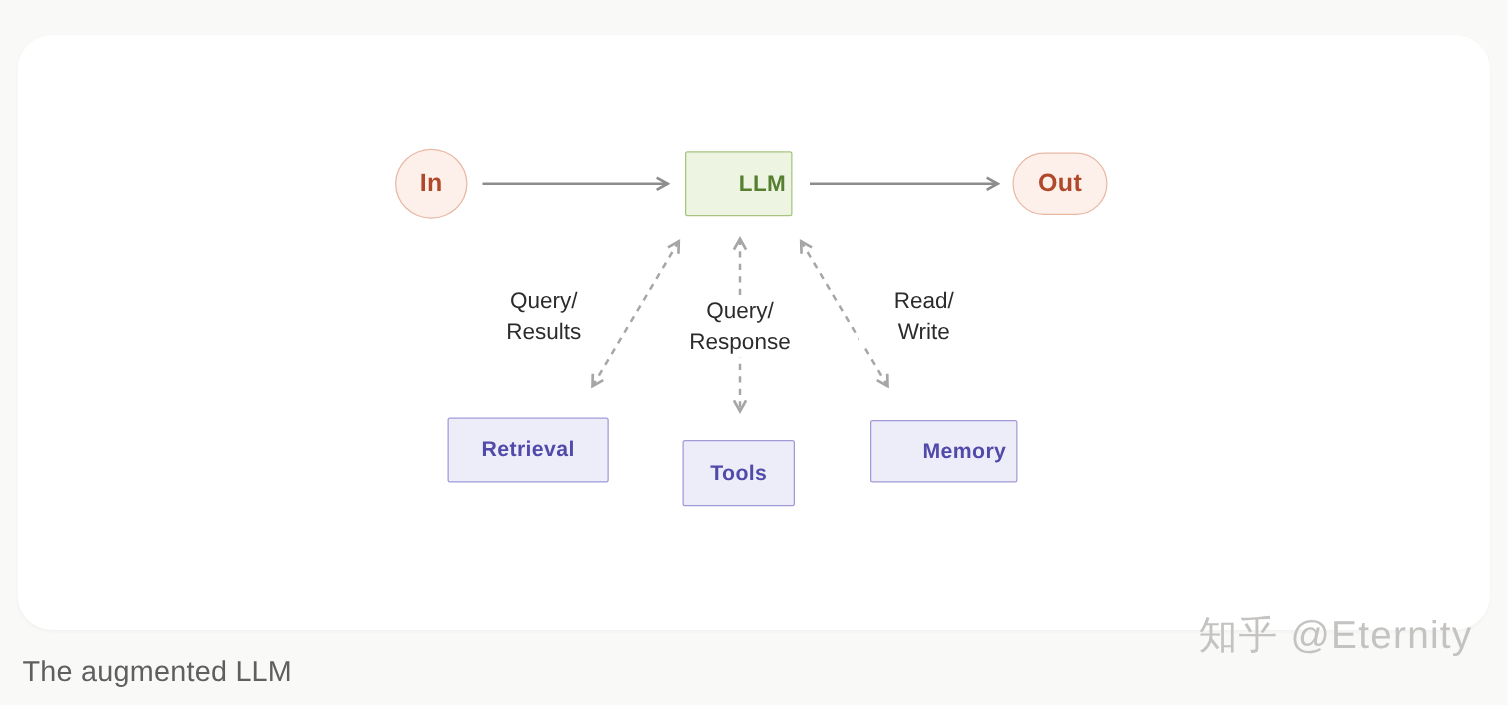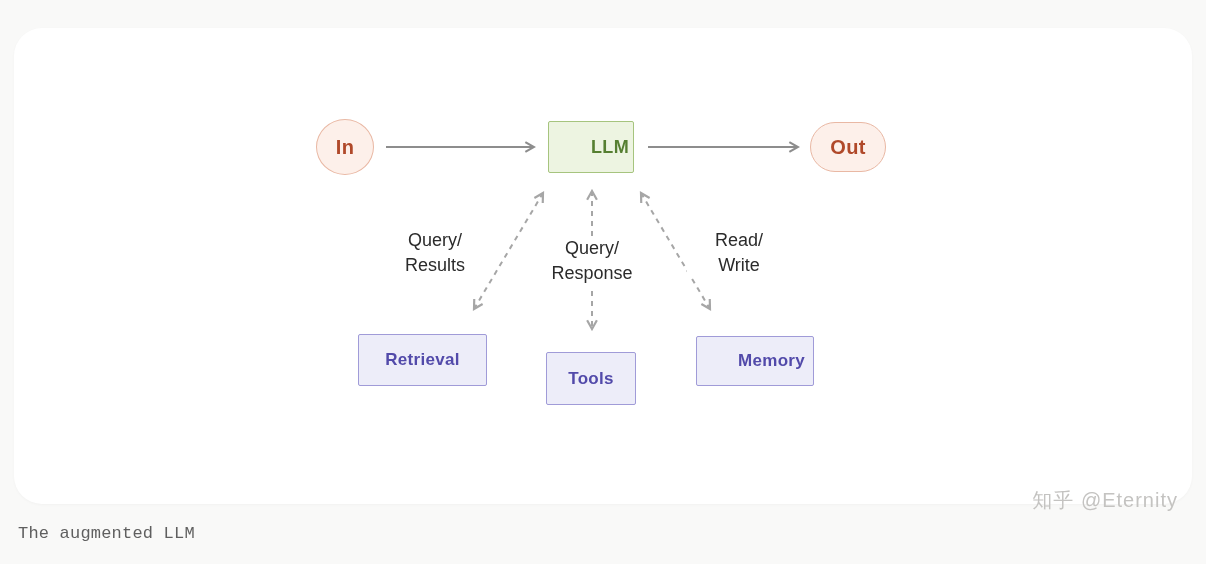--- a/index.html
+++ b/index.html
@@ -66,29 +66,28 @@
     line-height: 25px;
     text-align: center;
     white-space: pre-line;
   }
   .edge-label-query { left: 383px; top: 228px; width: 104px; }
   .edge-label-call { left: 533px; top: 236px; width: 118px; }
   .edge-label-read { left: 687px; top: 228px; width: 104px; }
   .caption {
     position: absolute;
     left: 18px; top: 524px;
-    font-size: 17px;
+    font-size: 23px;
     color: #5f5f5f;
     letter-spacing: 0.2px;
-    font-family: Liberation Mono, monospace;
   }
   .watermark {
     position: absolute;
     right: 28px; top: 487px;
-    font-size: 20px;
+    font-size: 31px;
     color: #c4c3c1;
     letter-spacing: 1px;
   }
 </style>
 </head>
 <body>
 
 <div class="stage">
 
   <div class="card"></div>

